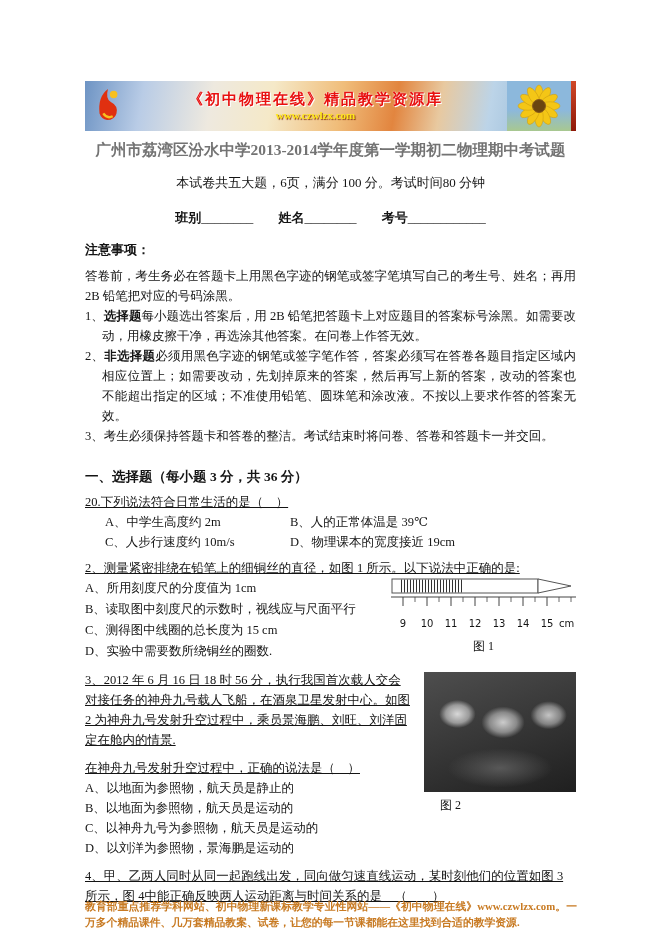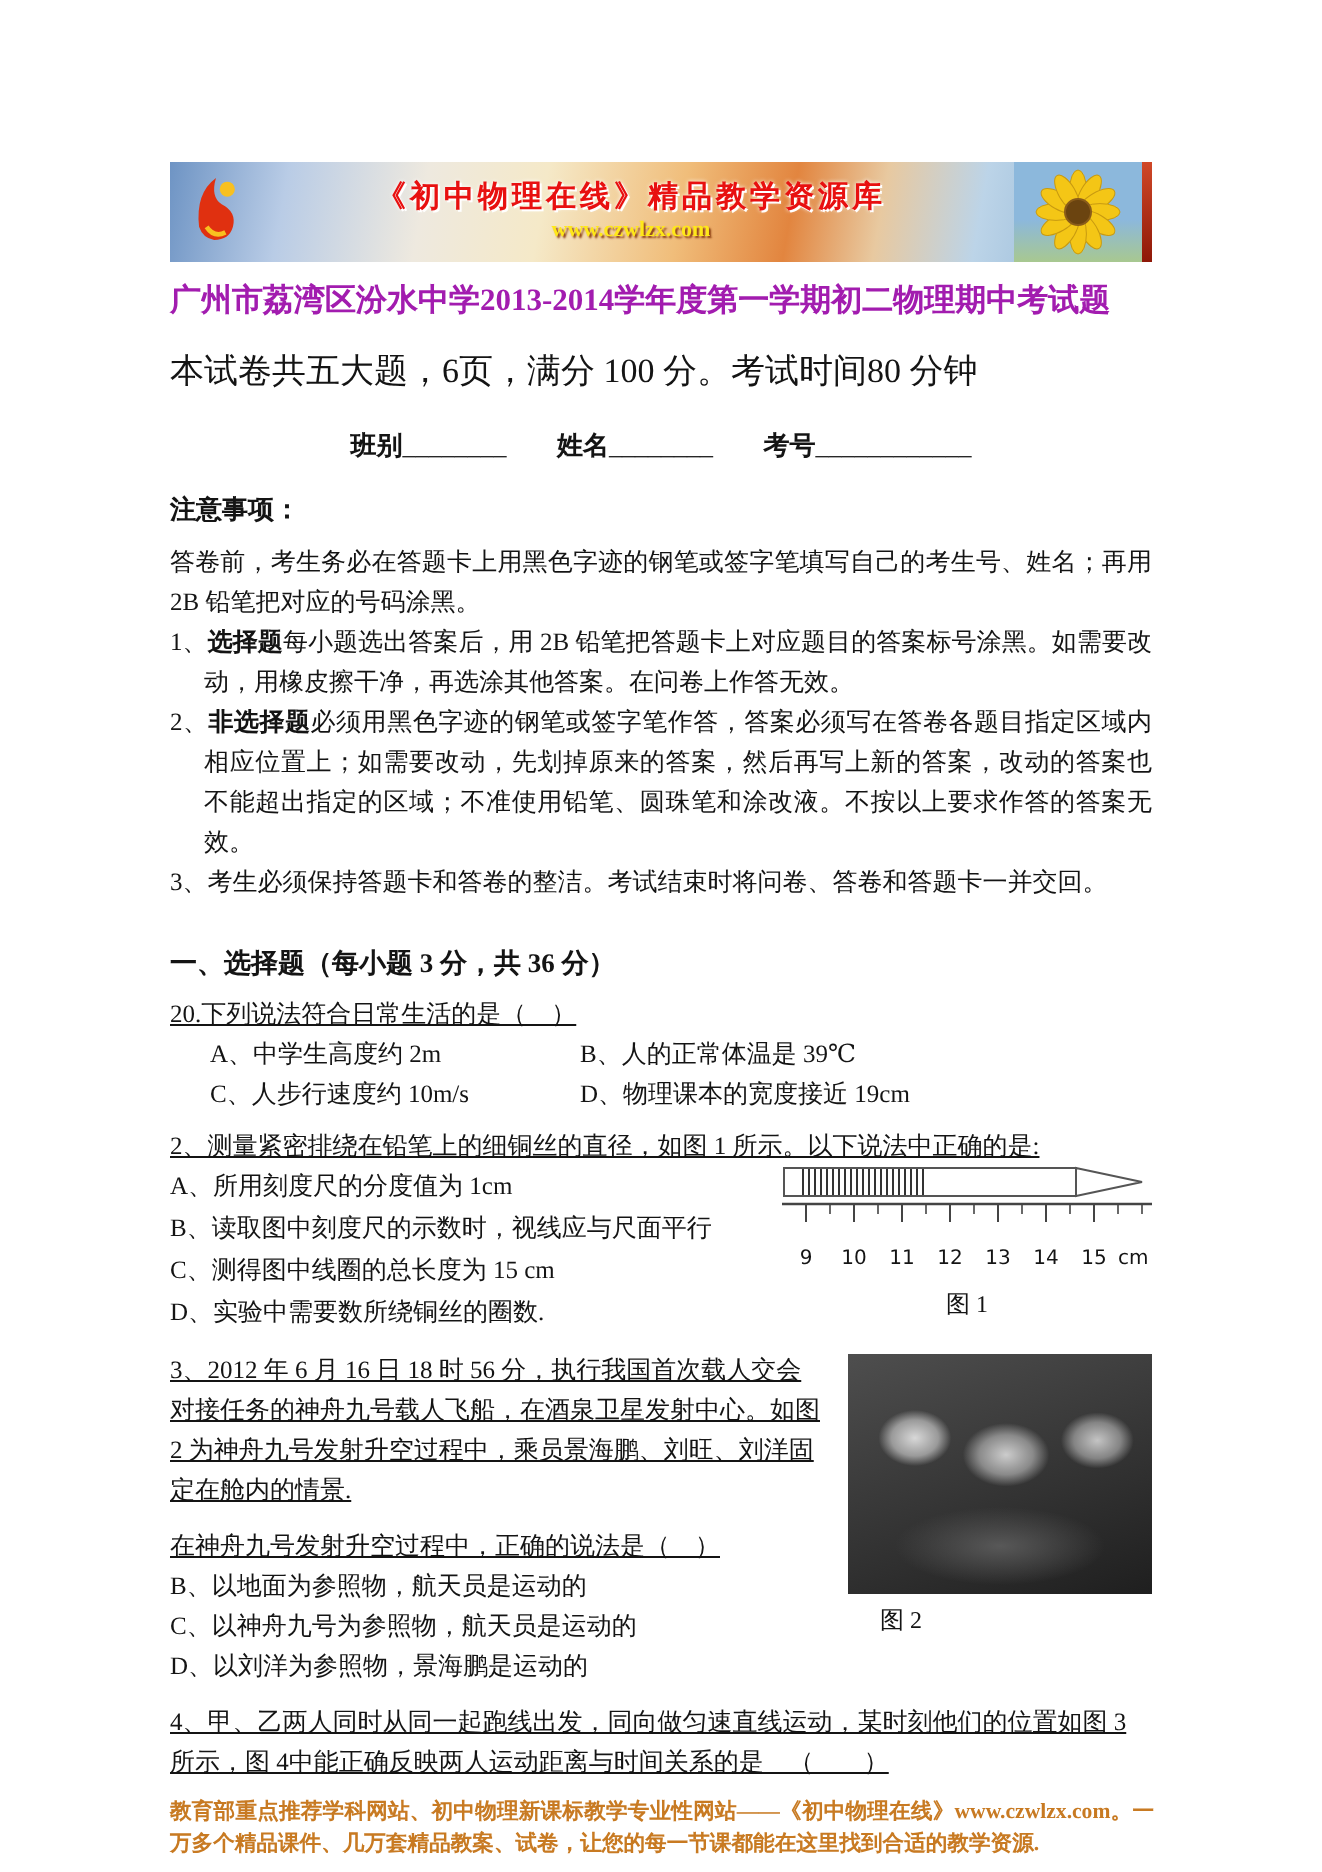--- a/index.html
+++ b/index.html
@@ -15,22 +15,22 @@
   .banner-center{flex:1;text-align:center;line-height:1.15;}
   .banner-title{color:#e81010;font-weight:bold;font-size:15px;letter-spacing:2px;
     text-shadow:0 0 2px #ffffff,1px 1px 0 #ffffff;}
   .banner-url{color:#ffe818;font-weight:bold;font-size:11px;margin-top:1px;
     text-shadow:1px 1px 1px #8a3c10;}
   .banner-sun{flex:0 0 auto;width:64px;height:50px;display:flex;align-items:center;justify-content:center;
     background:linear-gradient(#8cb8dc 58%,#a8c890);}
   .banner-endbar{flex:0 0 auto;width:5px;height:50px;background:linear-gradient(#d04828,#8e1808);}
 
   
-  .exam-title{margin:9px 0 0 0;text-align:left;font-size:15.5px;font-weight:bold;color:#a21caf;}
-  .exam-subtitle{margin:13px 0 0 0;font-size:17px;}
+  .exam-title{margin:9px 0 0 0;text-align:center;font-size:15.5px;font-weight:bold;color:#737373;}
+  .exam-subtitle{margin:13px 0 0 0;text-align:center;font-size:13px;}
   .fields{margin:17px 0 0 0;text-align:center;font-size:13px;}
   .fields b{font-weight:bold;}
   .fields .gap{display:inline-block;width:22px;}
 
   
   .notice-heading{margin:14px 0 0 0;font-weight:bold;font-size:13px;}
   .para{margin:7px 0 0 0;font-size:12.5px;line-height:20px;text-align:justify;}
   .notice-item{margin:0;font-size:12.5px;line-height:20px;text-align:justify;
     padding-left:17px;text-indent:-17px;}
 
@@ -177,20 +177,21 @@
       </div>
     </div>
 
     <div class="q3">
       <p class="q-stem wrap">3、2012 年 6 月 16 日 18 时 56 分，执行我国首次载人交会对接任务的神舟九号载人飞船，在酒泉卫星发射中心。如图 2 为神舟九号发射升空过程中，乘员景海鹏、刘旺、刘洋固定在舱内的情景.</p>
       <div class="q3-photo-wrap">
         <div class="q3-photo"></div>
         <p class="fig-caption">图 2</p>
       </div>
       <p class="q-stem stem2">在神舟九号发射升空过程中，正确的说法是（　）</p>
+      <p class="q-opt">A、以地面为参照物，航天员是静止的</p>
       <p class="q-opt">B、以地面为参照物，航天员是运动的</p>
       <p class="q-opt">C、以神舟九号为参照物，航天员是运动的</p>
       <p class="q-opt">D、以刘洋为参照物，景海鹏是运动的</p>
     </div>
 
     <div class="q4">
       <p class="q-stem">4、甲、乙两人同时从同一起跑线出发，同向做匀速直线运动，某时刻他们的位置如图 3 所示，图 4中能正确反映两人运动距离与时间关系的是　（　　）</p>
     </div>
 
   </div>

